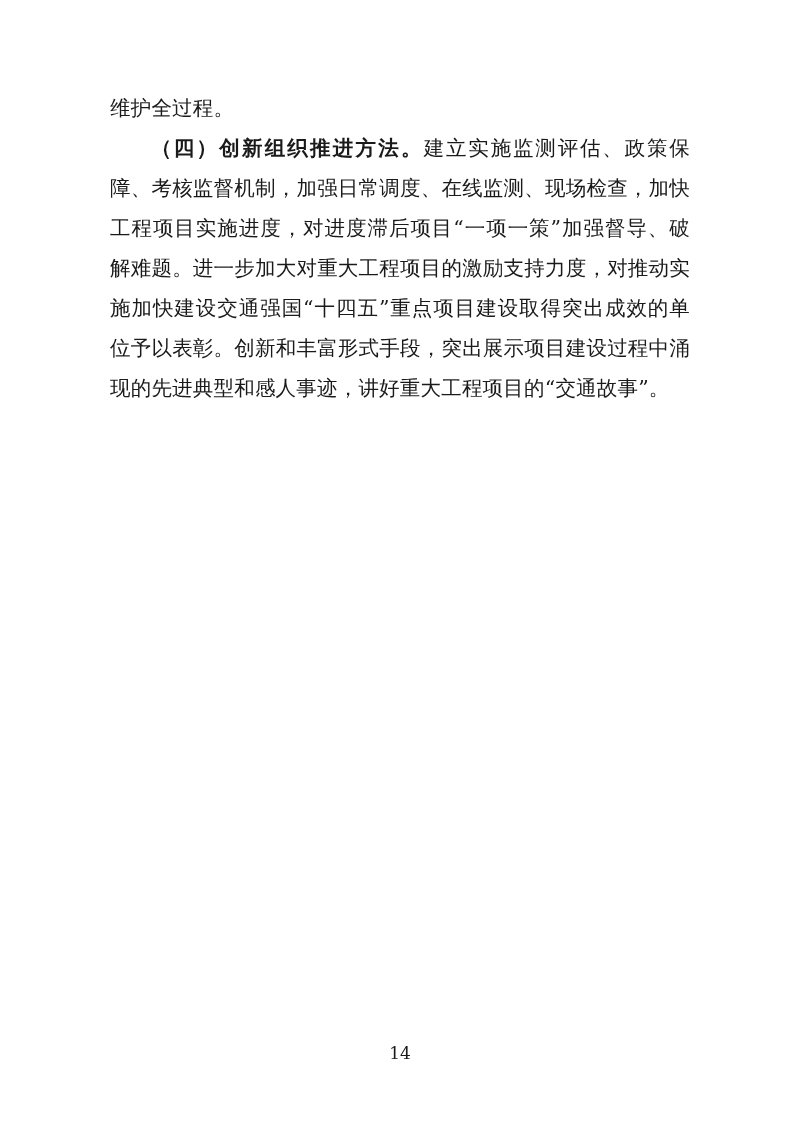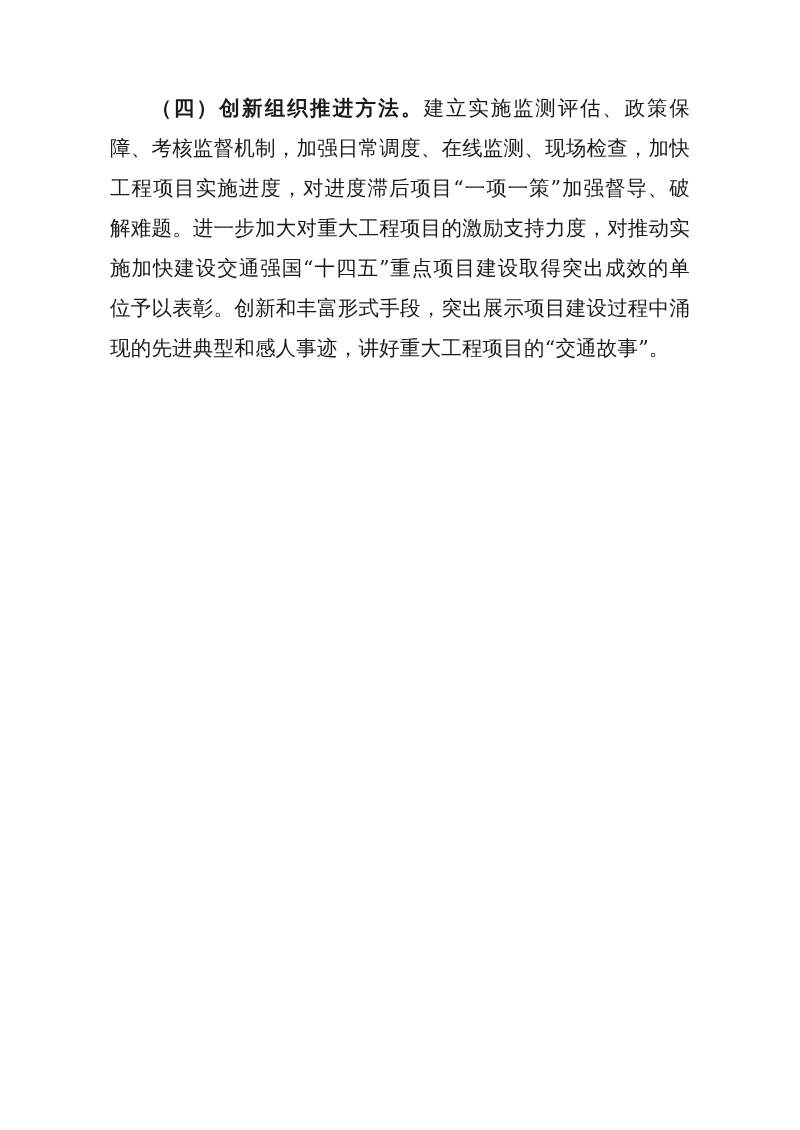--- a/index.html
+++ b/index.html
@@ -55,21 +55,25 @@
     font-family: "DejaVu Serif", serif;
   }
 </style>
 </head>
 <body>
 
 <div class="page">
 
   <div class="content">
 
+    <p class="para">
+      <span>维护全过程。</span>
+    </p>
 
     <p class="para indent">
       <span class="heading-run">（四）创新组织推进方法。</span><span>建立实施监测评估、政策保障、考核监督机制，加强日常调度、在线监测、现场检查，加快工程项目实施进度，对进度滞后项目“一项一策”加强督导、破解难题。进一步加大对重大工程项目的激励支持力度，对推动实施加快建设交通强国“十四五”重点项目建设取得突出成效的单位予以表彰。创新和丰富形式手段，突出展示项目建设过程中涌现的先进典型和感人事迹，讲好重大工程项目的“交通故事”。</span>
     </p>
 
   </div>
 
+  <div class="page-number">14</div>
 
 </div>
 
 </body></html>

